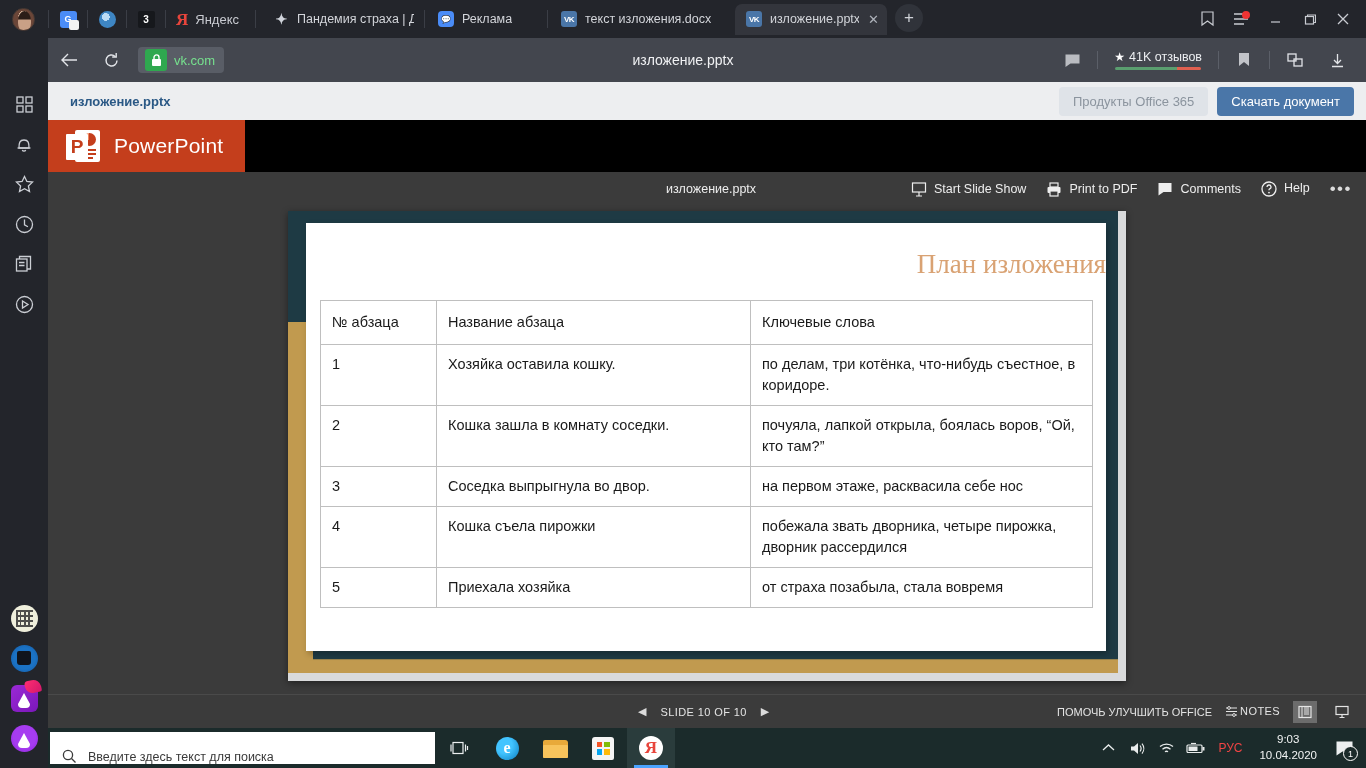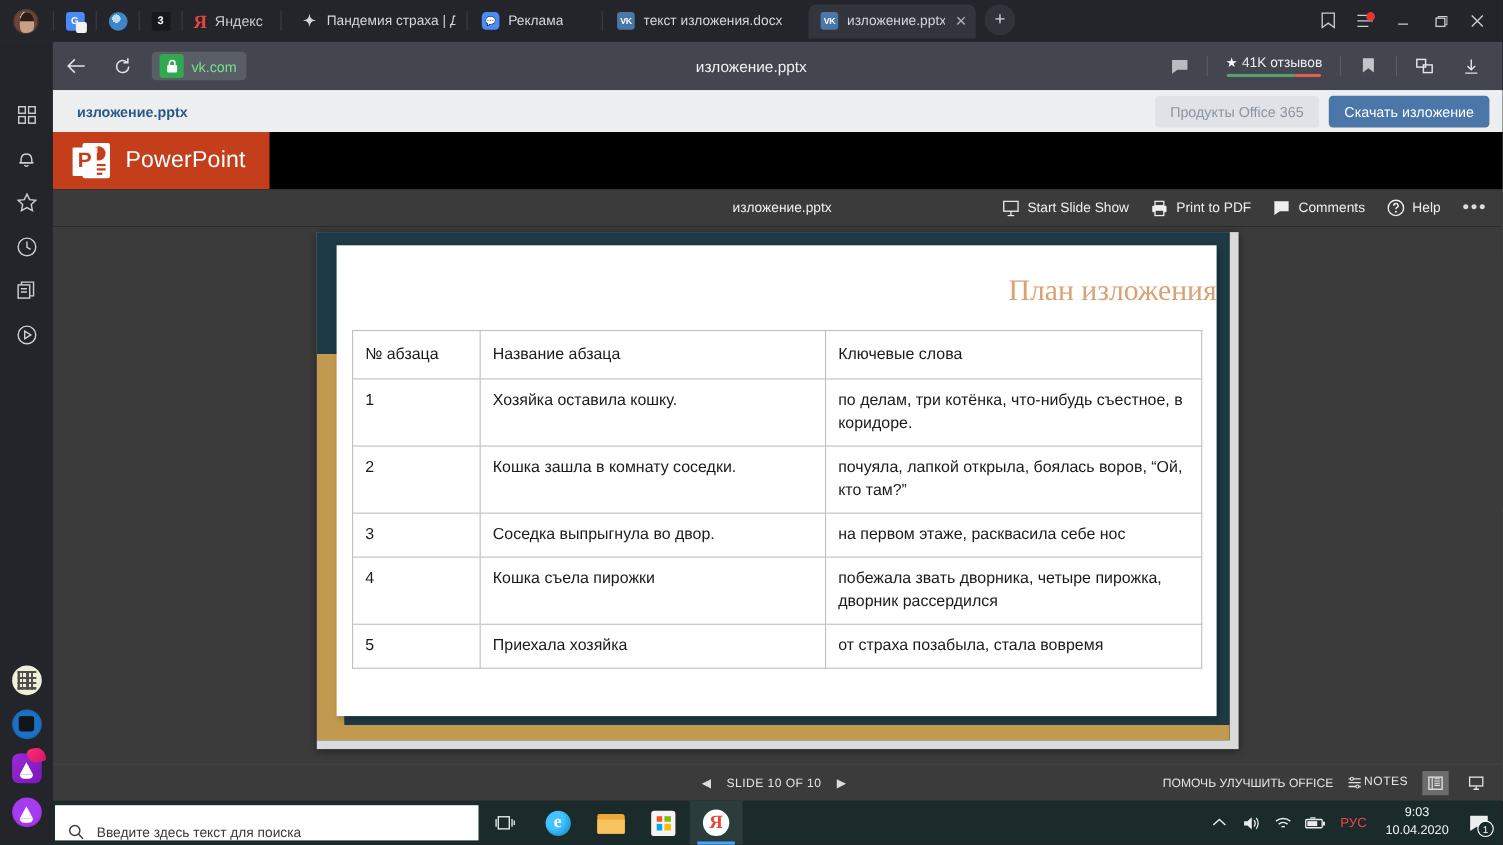--- a/index.html
+++ b/index.html
@@ -190,21 +190,21 @@
     color: #c43e1c; font-size: 19px; font-weight: bold; font-family: "Liberation Sans", sans-serif;
     display: flex; align-items: center; justify-content: center; border-radius: 1px;
   }
   .pp-name { color: #fff; font-size: 21px; letter-spacing: .2px; }
   .ppt-toolbar {
     height: 34px; background: #3b3b3b; display: flex; align-items: center; color: #e8e8e8;
     position: relative;
   }
   .tb-fname { position: absolute; left: 618px; font-size: 12.5px; color: #eee; }
   .tb-items { margin-left: auto; display: flex; align-items: center; padding-right: 10px; gap: 20px; }
-  .tb-item { display: flex; align-items: center; gap: 7px; font-size: 12.5px; color: #eee; }
+  .tb-item { display: flex; align-items: flex-start; gap: 7px; font-size: 12.5px; color: #eee; }
   .tb-dots { font-size: 17px; letter-spacing: 1.5px; color: #dcdcdc; padding-right: 4px; }
 
   .ppt-stage { height: 488px; background: #3b3b3b; position: relative; }
   .slide-shadow {
     position: absolute; left: 240px; top: 5px; width: 838px; height: 470px;
     background: #d9dadb;
     box-shadow: 0 2px 7px rgba(0,0,0,.45);
   }
   .slide {
     position: absolute; left: 240px; top: 5px; width: 830px; height: 462px;
@@ -497,21 +497,21 @@
           <span class="drop"></span>
         </div>
       </div>
   </div>
 
   <div class="vkpage">
     <div class="vk-head">
       <span class="vk-filename">изложение.pptx</span>
       <div class="vk-head-right">
         <div class="btn-office">Продукты Office 365</div>
-        <div class="btn-download">Скачать изложение</div>
+        <div class="btn-download">Скачать документ</div>
       </div>
     </div>
   </div>
 
   <div class="ppt">
     <div class="ppt-brandbar">
       <div class="ppt-brand">
         <div class="pp-logo">
           <div class="sheet">
               <div class="pie"></div>

